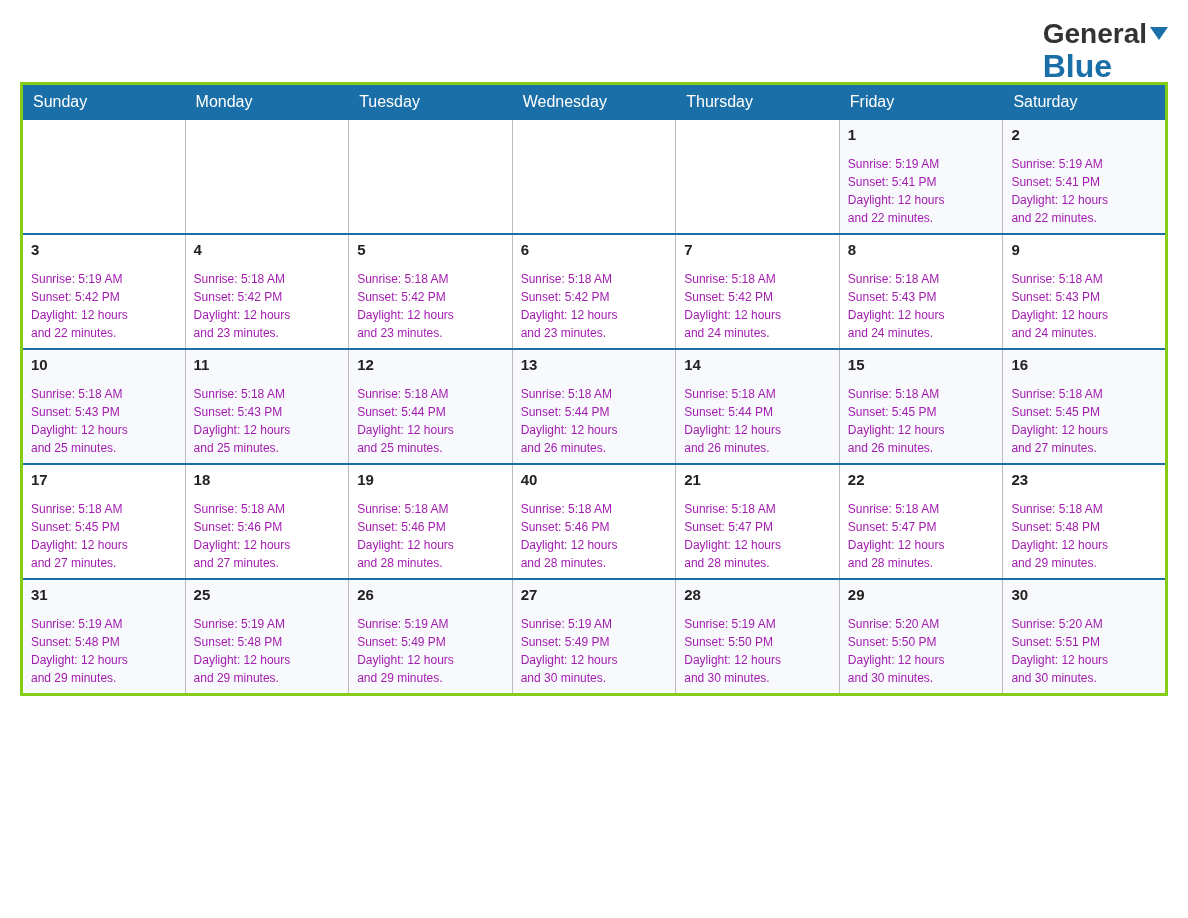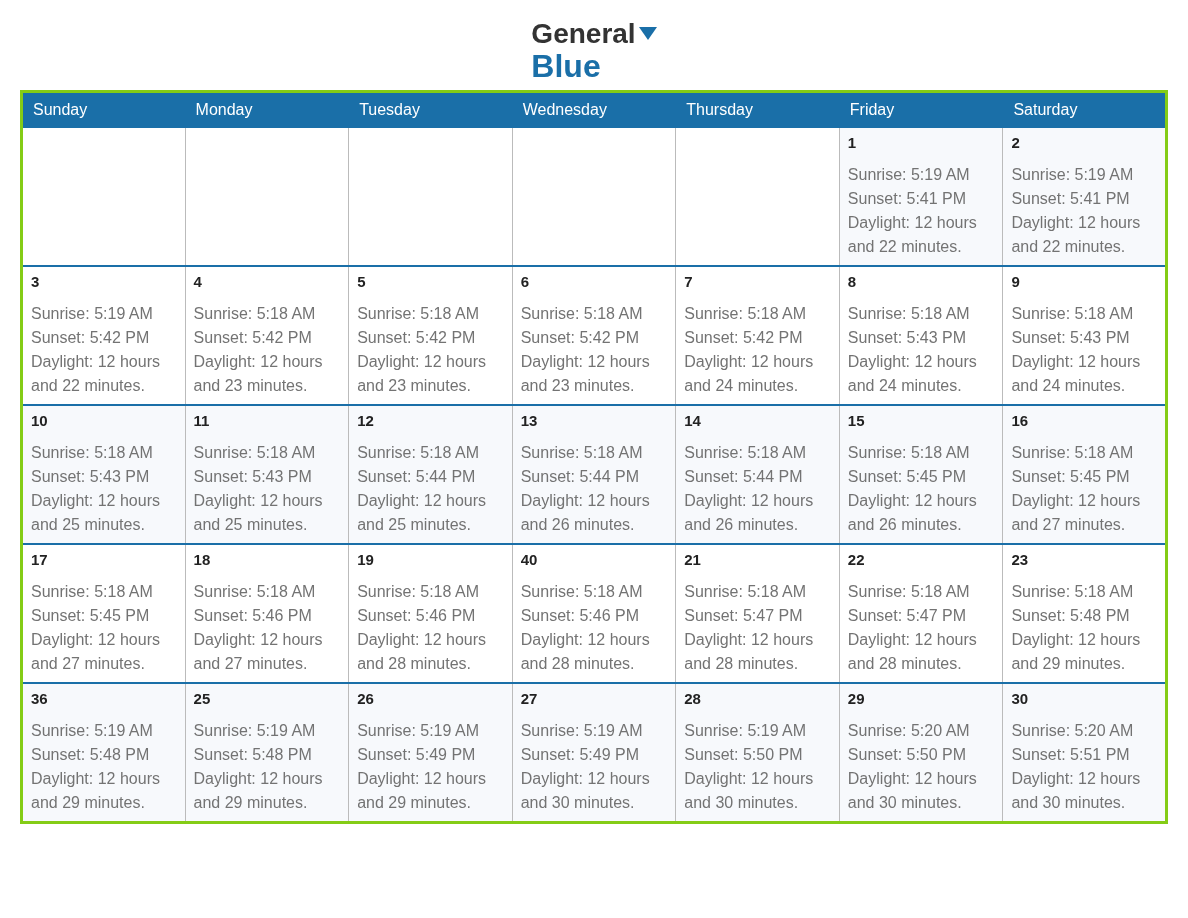--- a/index.html
+++ b/index.html
@@ -5,23 +5,23 @@
     * { box-sizing: border-box; margin: 0; padding: 0; }
     body {
       font-family: Arial, sans-serif;
       background: #fff;
       padding: 20px;
       width: 1188px;
       min-height: 918px;
     }
     .header {
       display: flex;
-      justify-content: center;
+      justify-content: flex-end;
       align-items: flex-start;
-      margin-bottom: 8px;
+      margin-bottom: 0;
     }
     .logo {
       display: flex;
       flex-direction: column;
       align-items: flex-start;
     }
     .logo-text {
       font-size: 28px;
       font-weight: bold;
       color: #333;
@@ -80,22 +80,22 @@
       background: #ffffff;
     }
     .day-number {
       font-size: 15px;
       font-weight: bold;
       color: #222;
       display: block;
       margin-bottom: 4px;
     }
     .day-info {
-      font-size: 16px;
-      color: #737373;
+      font-size: 12px;
+      color: #a21caf;
       line-height: 1.5;
       margin-top: 12px;
     }
     .empty-cell {
       background: #fff !important;
     }
     .row-border td {
       border-top: 2px solid #1a6fa8;
     }
   </style>
@@ -293,21 +293,21 @@
         <td>
           <span class="day-number">23</span>
           <div class="day-info" style="white-space: pre-line;">Sunrise: 5:18 AM
 Sunset: 5:48 PM
 Daylight: 12 hours
 and 29 minutes.</div>
         </td>
       </tr>
       <tr class="row-border">
         <td>
-          <span class="day-number">36</span>
+          <span class="day-number">31</span>
           <div class="day-info" style="white-space: pre-line;">Sunrise: 5:19 AM
 Sunset: 5:48 PM
 Daylight: 12 hours
 and 29 minutes.</div>
         </td>
         <td>
           <span class="day-number">25</span>
           <div class="day-info" style="white-space: pre-line;">Sunrise: 5:19 AM
 Sunset: 5:48 PM
 Daylight: 12 hours

